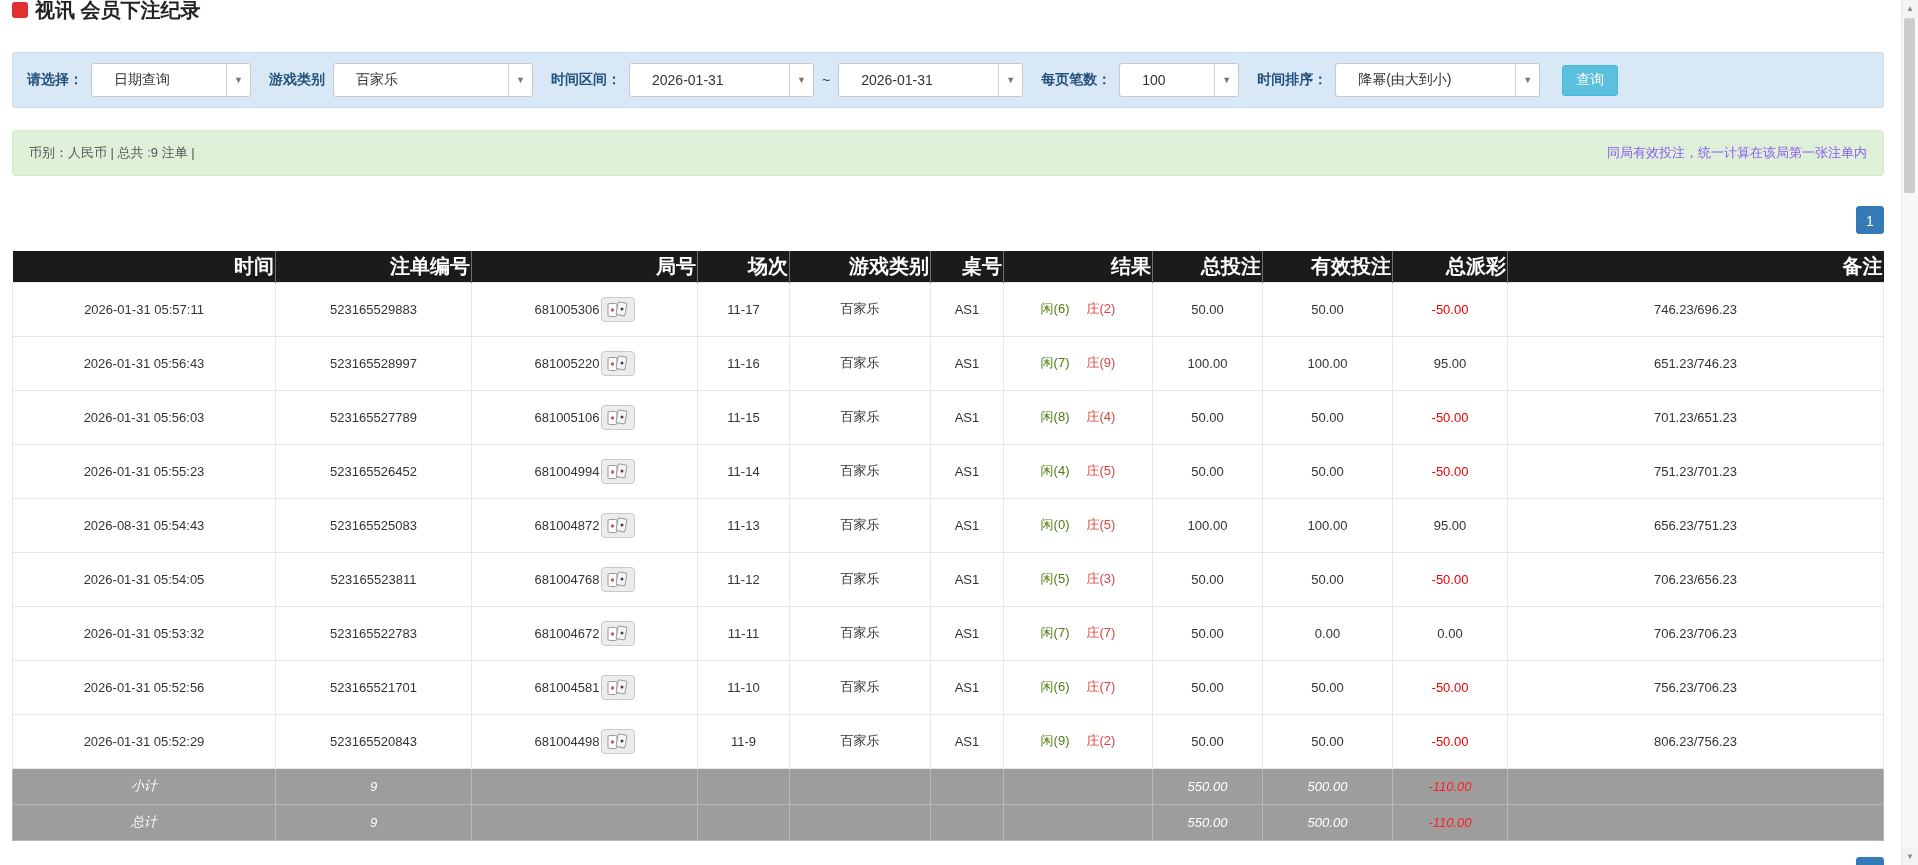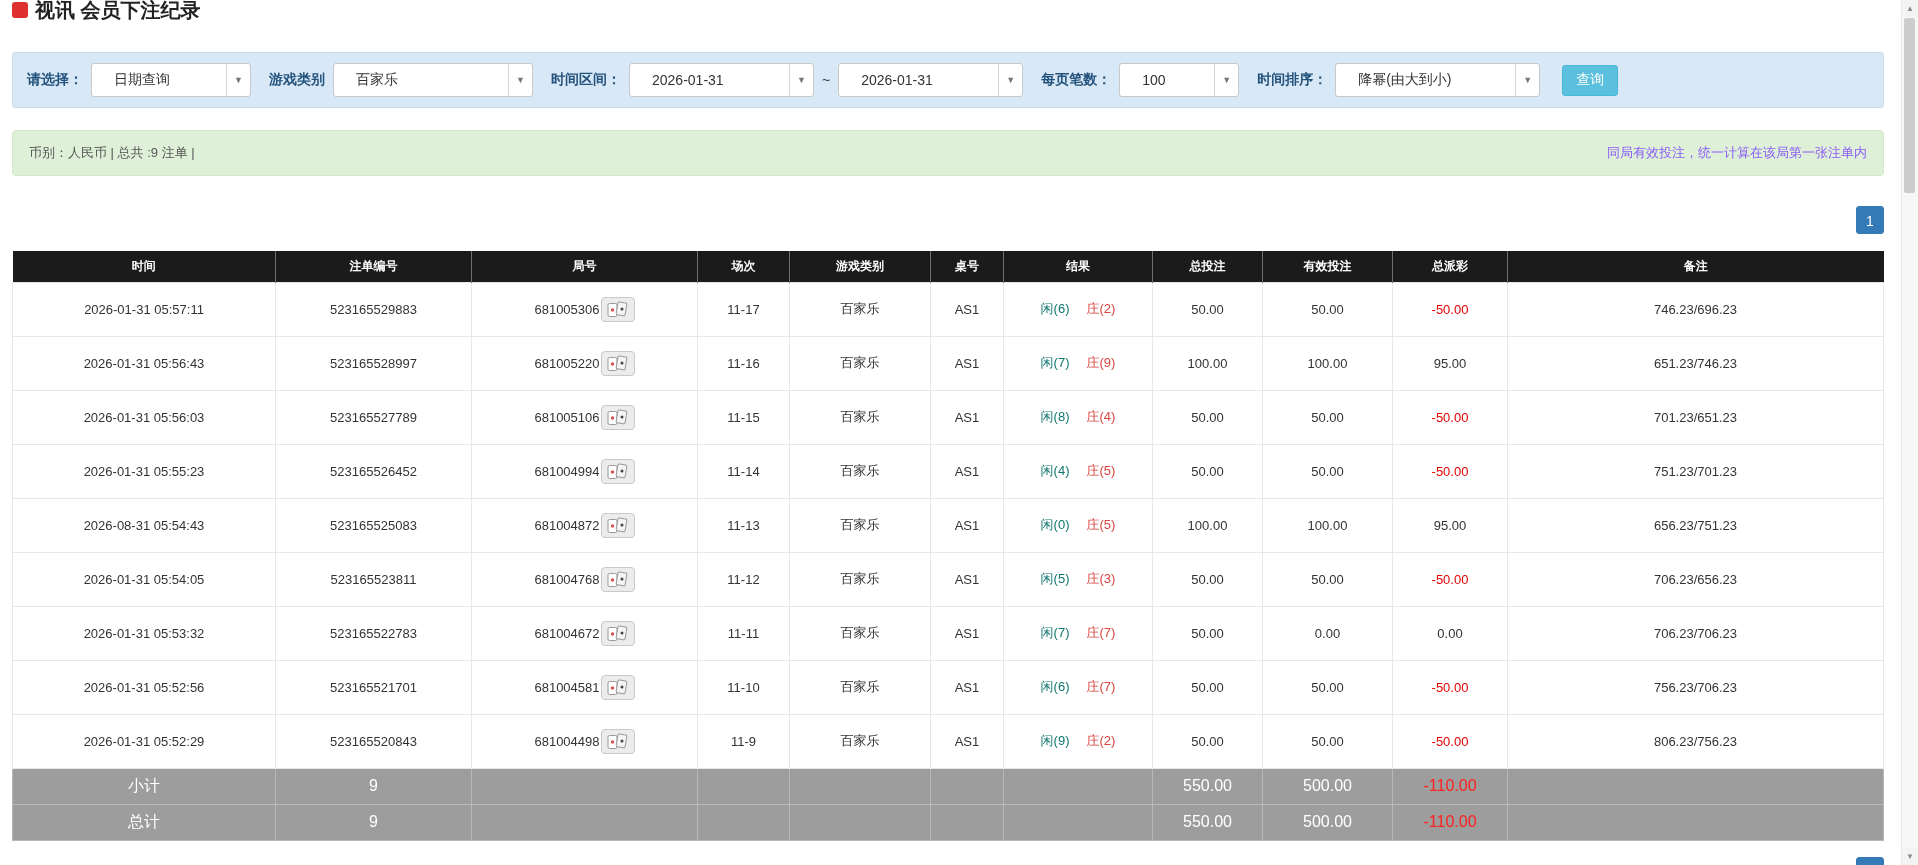--- a/index.html
+++ b/index.html
@@ -68,42 +68,42 @@
     background: #337ab7; border: 1px solid #337ab7; border-radius: 3px;
     color: #fff; font-size: 14px; cursor: pointer; display: inline-block;
   }
   
   table.records {
     margin-top: 17px; width: 100%;
     border-collapse: collapse; table-layout: fixed;
     font-size: 13px;
   }
   table.records th {
-    background: #1b1b1b; color: #fff; font-weight: bold; font-size: 12px;
-    height: 31px; border-right: 1px solid #6e6e6e; text-align: center;
+    background: #1b1b1b; color: #fff; font-weight: bold; font-size: 20px;
+    height: 31px; border-right: 1px solid #6e6e6e; text-align: right;
   }
   table.records th:last-child { border-right: none; }
   table.records td {
     height: 54px; border: 1px solid #e7e7e7;
     text-align: center; color: #333; background: #fff;
   }
   .round-wrap { display: flex; align-items: center; justify-content: center; gap: 1px; }
   .card-btn {
     display: inline-flex; align-items: center; justify-content: center;
     padding: 3px 5px; background: #ececec; border: 1px solid #c9c9c9;
     border-radius: 4px; cursor: pointer;
   }
   .val-blue { color: #337ab7; }
   .payout { color: #333; }
   .payout.neg { color: #e60000; margin-top: 16px; }
-  .res-player { color: #0f766e; margin-top: 16px; }
+  .res-player { color: #4d7c0f; margin-top: 16px; }
   .res-banker { color: #d9443f; margin-left: 17px; }
   tr.foot td {
     background: #9d9d9d; color: #fff; height: 36px;
-    border: 1px solid #b8b8b8; font-size: 16px;
+    border: 1px solid #b8b8b8; font-size: 13px; font-style: italic;
   }
   tr.foot td.payout.neg { color: #ff2020; }
   
   .scrollbar {
     position: fixed; top: 0; right: 0; width: 17px; height: 865px;
     background: #f7f7f7; border-left: 1px solid #e8e8e8;
   }
   .sb-btn {
     position: absolute; left: 0; width: 16px; height: 17px;
     line-height: 17px; text-align: center; font-size: 8px; color: #8a8a8a;

